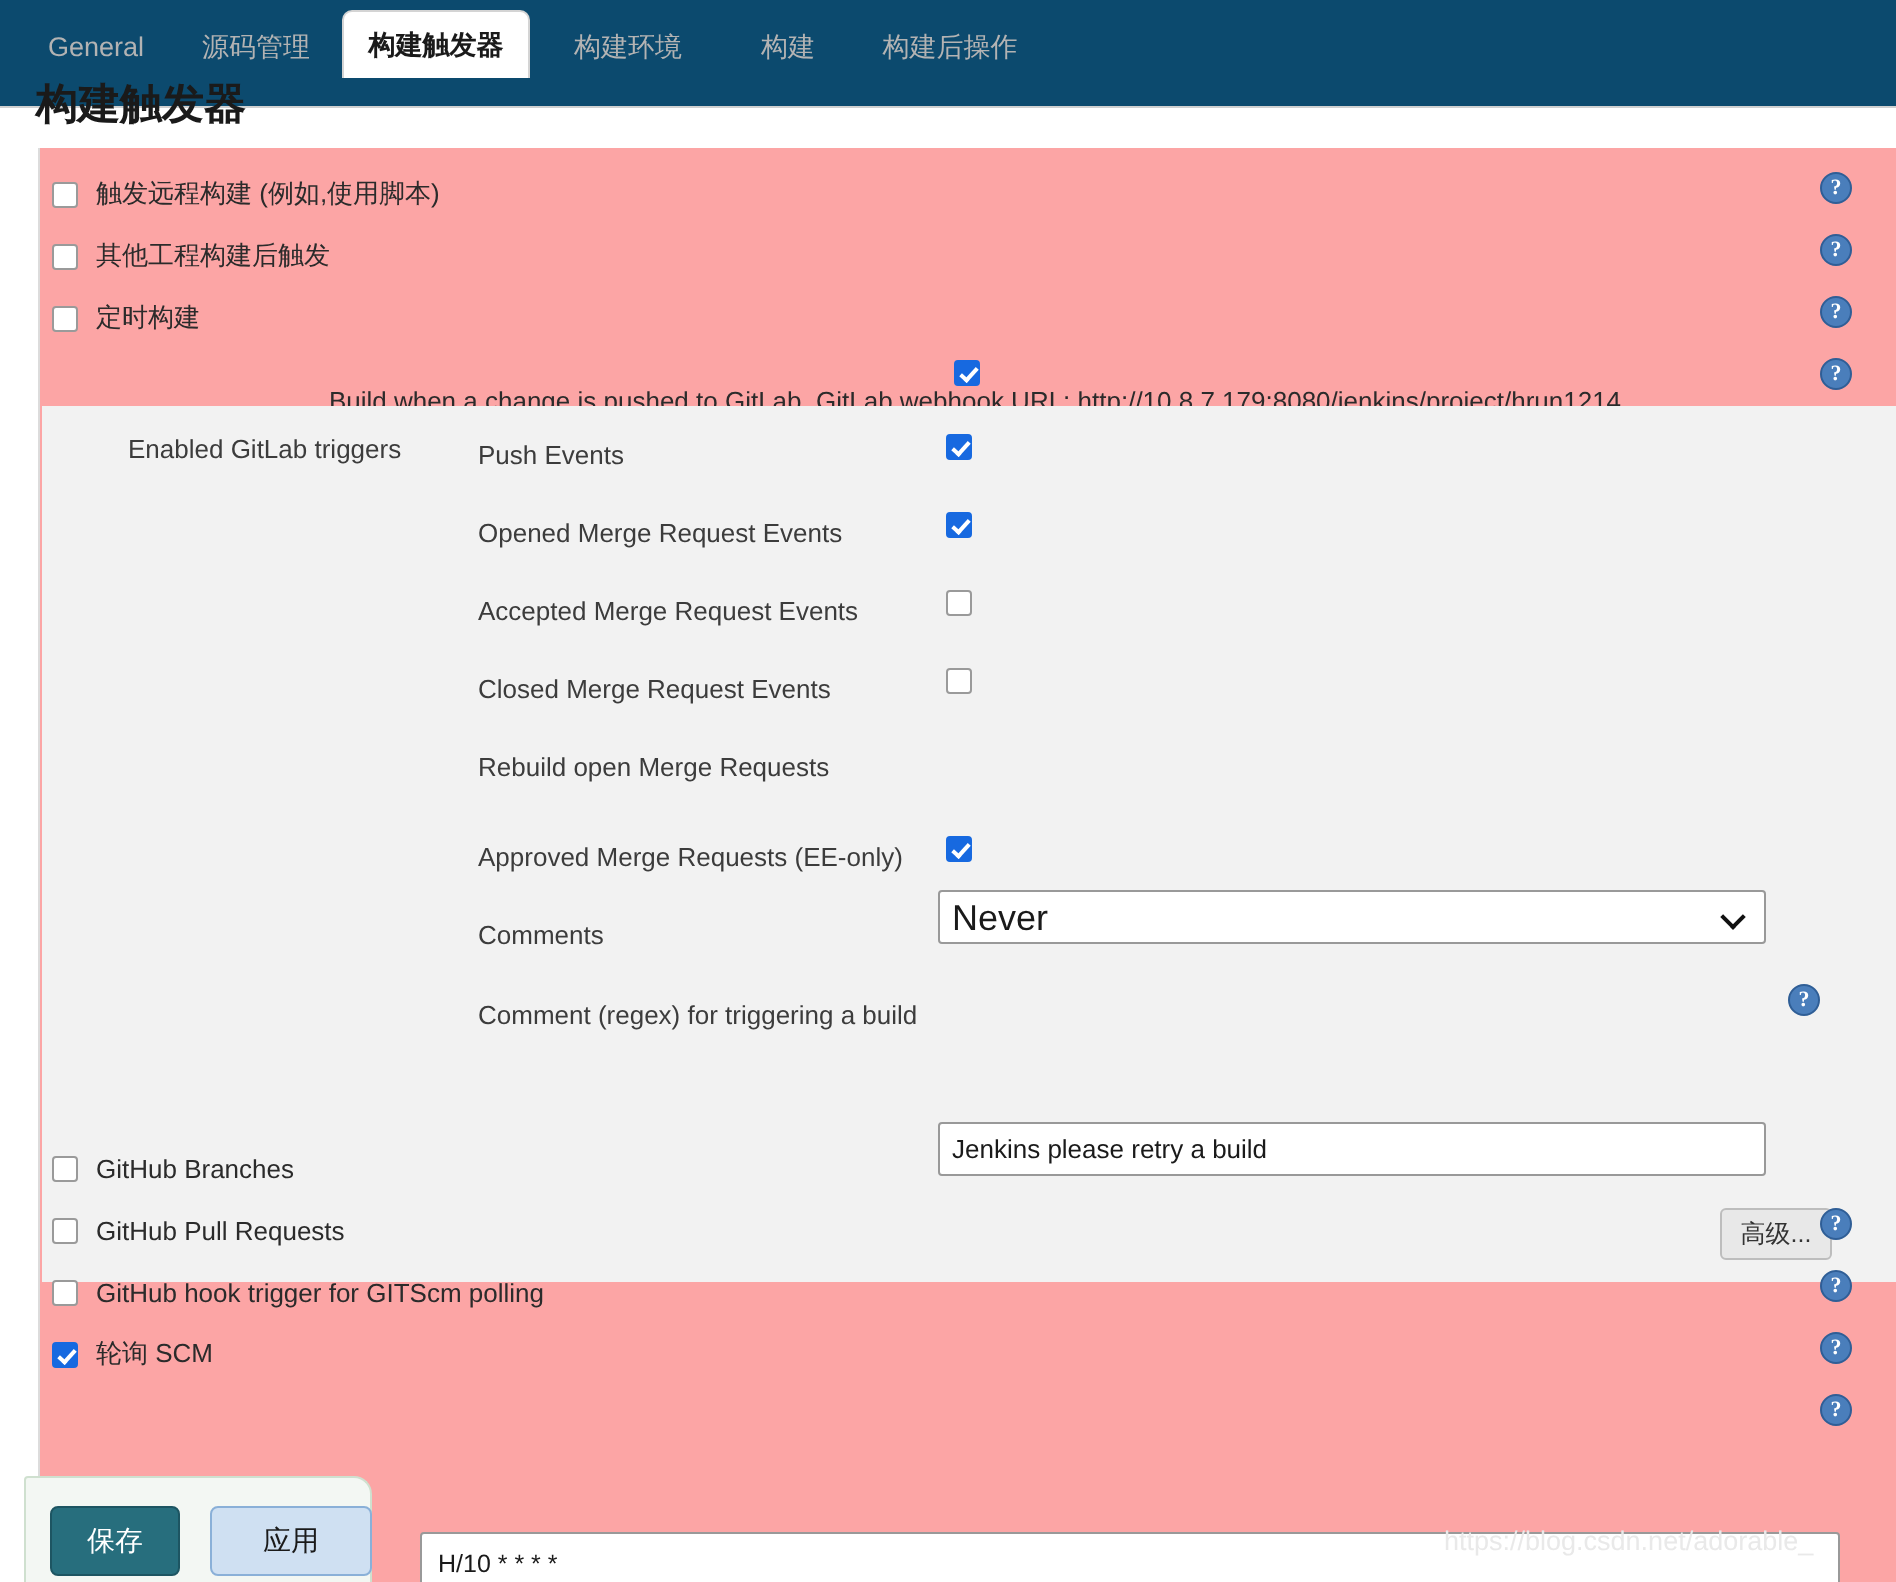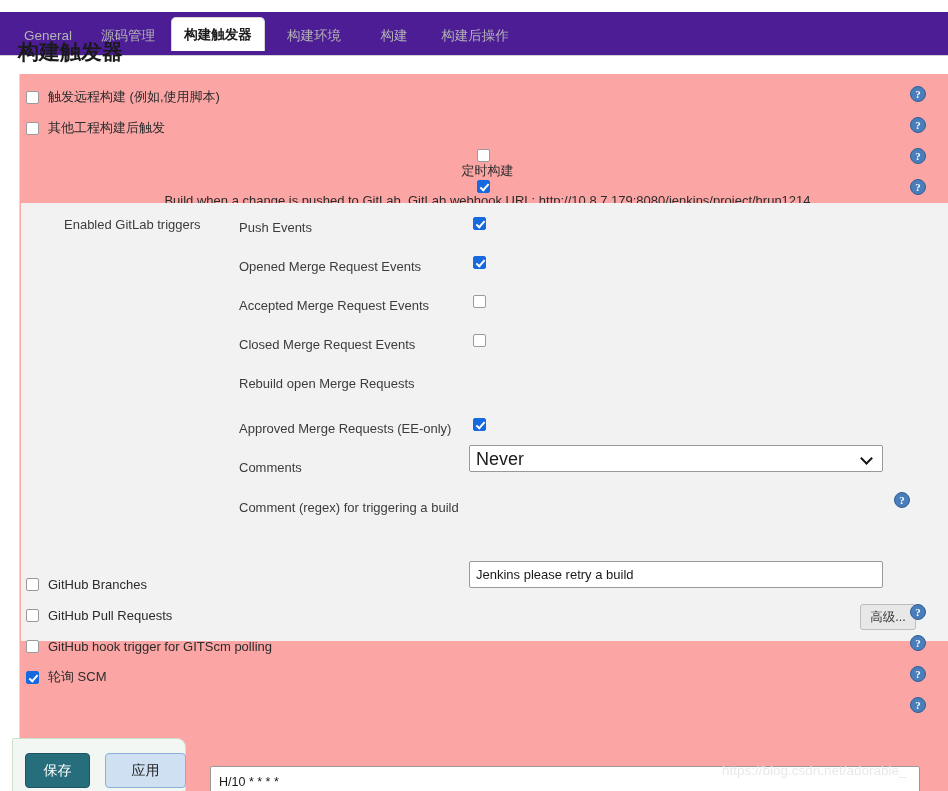--- a/index.html
+++ b/index.html
@@ -7,24 +7,23 @@
     margin: 0; padding: 0;
     width: 948px; height: 791px;
     background: #ffffff;
     font-family: "Liberation Sans", "DejaVu Sans", sans-serif;
     overflow: hidden;
   }
   #root { position: relative; width: 948px; height: 791px; background: #fff; }
 
   
   .tabbar {
-    position: absolute; top: 0; left: 0; width: 948px; height: 44px;
-    background: #4c1d95;
+    position: absolute; top: 0; left: 0; width: 948px; height: 54px;
+    background: #0c4a6e;
     border-bottom: 1px solid #d0d0d0;
-    margin-top: 12px;
   }
   .tab {
     position: absolute; top: 8px; height: 31px;
     font-size: 13.5px; color: #b3b3b3;
     display: flex; align-items: center; justify-content: center;
     padding: 0 12px; white-space: nowrap;
     cursor: pointer;
   }
   .tab.active {
     color: #1a1a1a; font-weight: bold;
@@ -204,21 +203,21 @@
         <span class="cblabel">触发远程构建 (例如,使用脚本)</span>
       </div>
     </div>
     <div class="row" style="top:44px;">
       <div class="cbline" style="padding-left:6px;">
         <span class="cb"></span>
         <span class="cblabel">其他工程构建后触发</span>
       </div>
     </div>
     <div class="row" style="top:75px;">
-      <div class="cbline" style="padding-left:6px;flex-direction:column;">
+      <div class="cbline" style="padding-left:6px;">
         <span class="cb"></span>
         <span class="cblabel">定时构建</span>
       </div>
     </div>
     <div class="row" style="top:106px;">
       <div class="cbline" style="padding-left:6px;flex-direction:column;">
         <span class="cb checked"></span>
         <span class="cblabel">Build when a change is pushed to GitLab. GitLab webhook URL: http://10.8.7.179:8080/jenkins/project/hrun1214</span>
       </div>
     </div>

